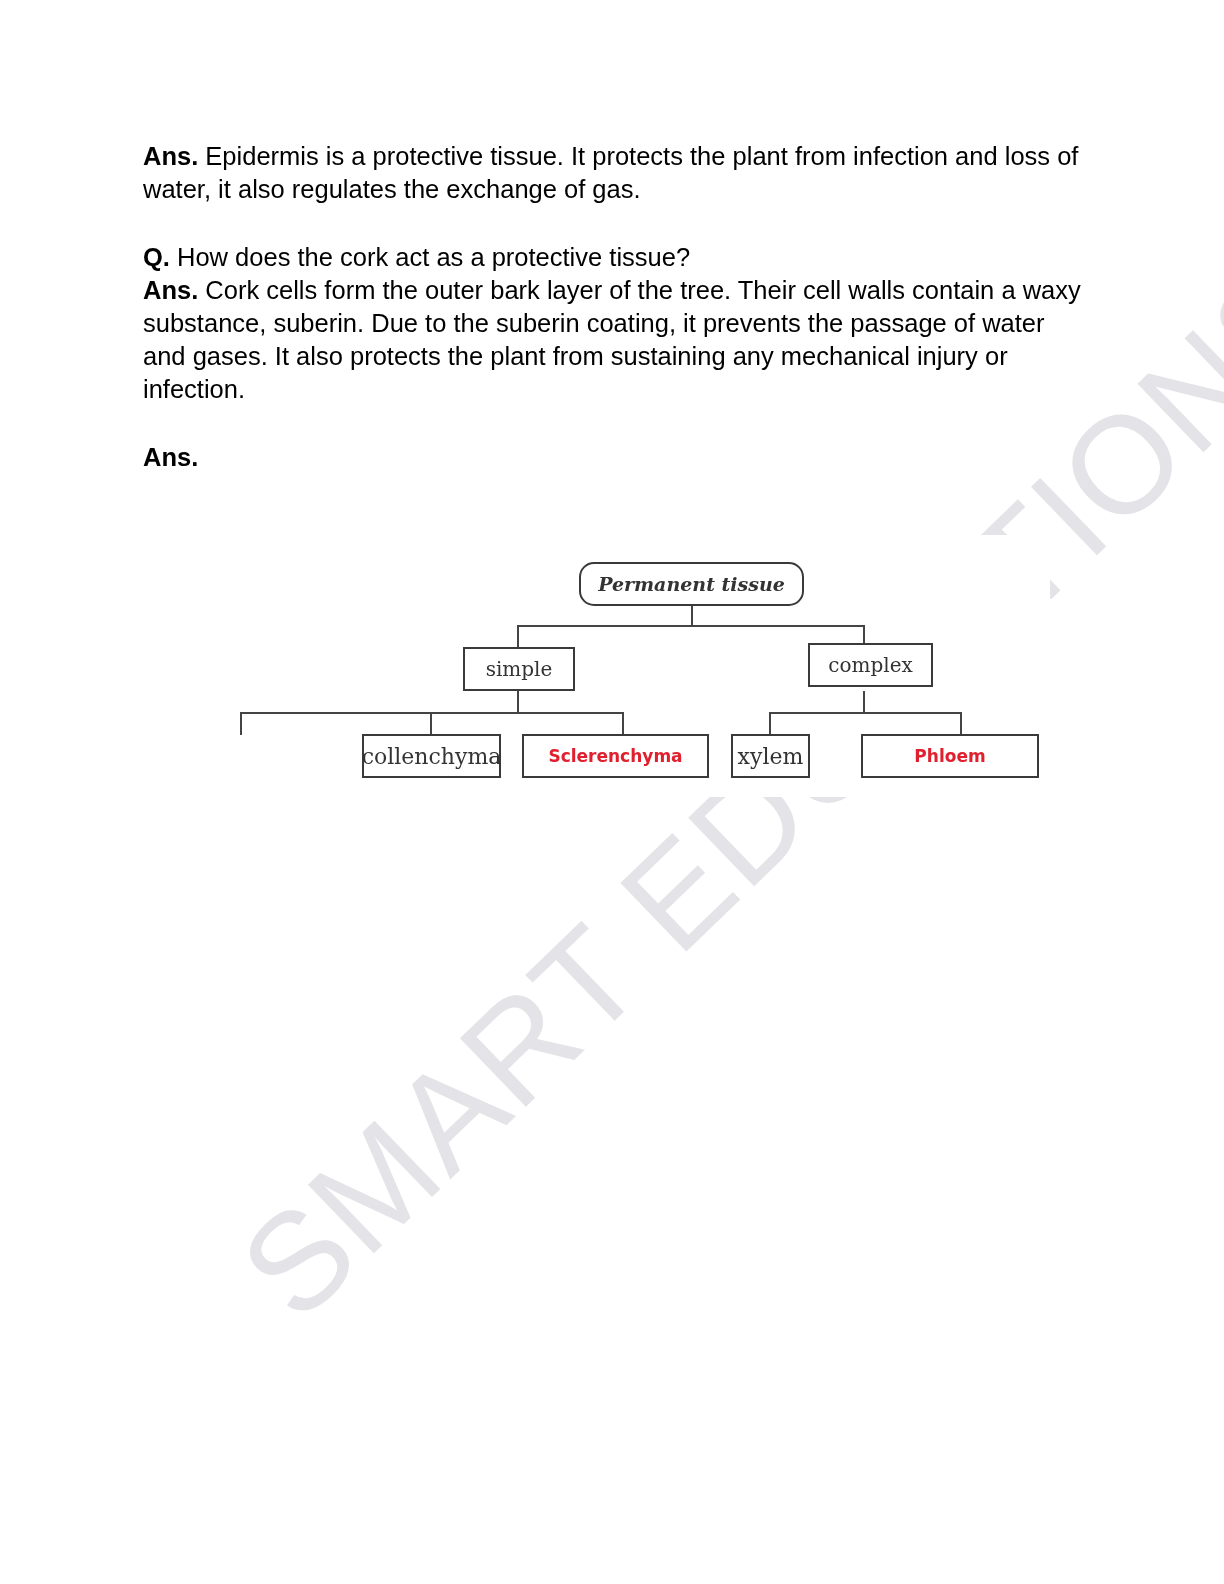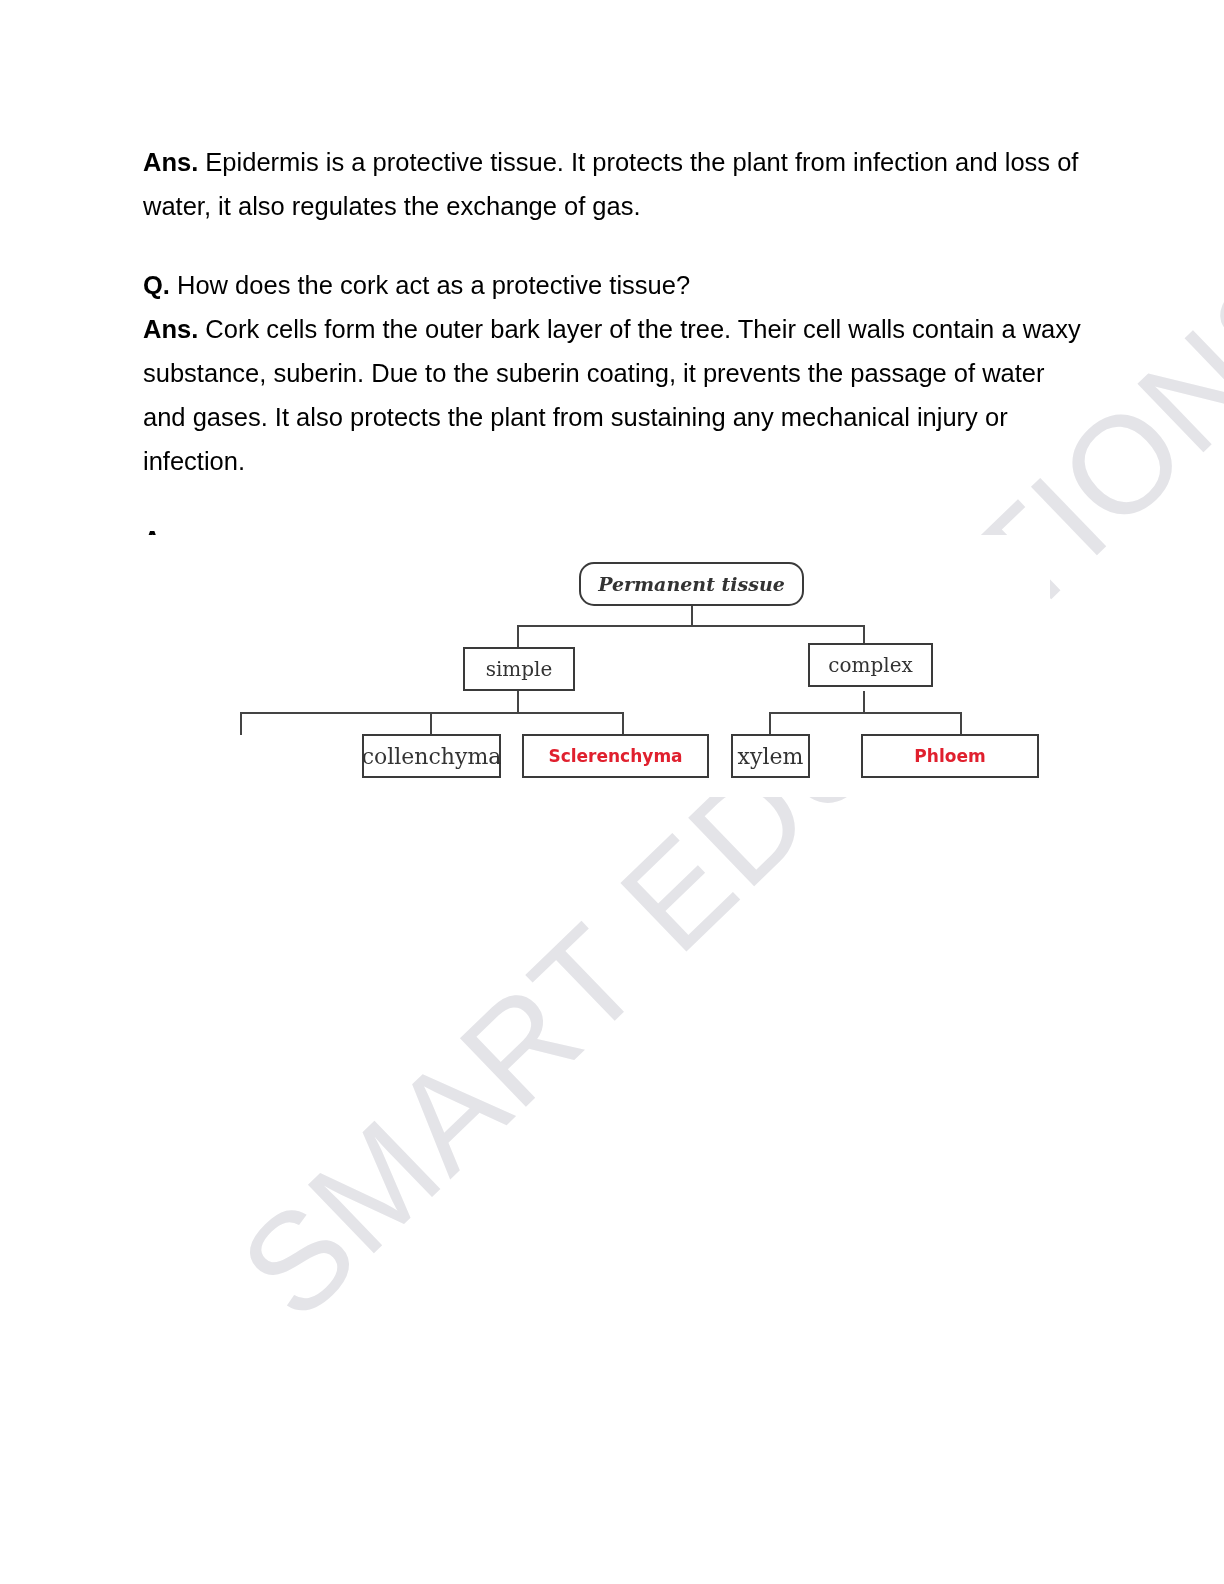--- a/index.html
+++ b/index.html
@@ -4,21 +4,21 @@
 <style>
   html, body { margin: 0; padding: 0; background: #ffffff; }
   body { width: 1224px; height: 1584px; position: relative; overflow: hidden;
          font-family: "Liberation Sans", sans-serif; color: #000; }
   .watermark { position: absolute; left: 130px; top: 640px; width: 1100px;
                font-family: "Liberation Sans", sans-serif; font-size: 138px;
                color: #e4e4e8; letter-spacing: 2px; white-space: nowrap;
                transform: rotate(-44deg); transform-origin: 0 0;
                left: 210px; top: 1235px; z-index: 0; }
   .content { position: absolute; left: 143px; top: 140px; width: 940px; z-index: 1; }
-  .para { font-size: 25.5px; line-height: 44px; margin: 0; }
+  .para { font-size: 25.5px; line-height: 33px; margin: 0; }
   .gap { height: 35px; }
   .b { font-weight: bold; }
   .diagram { position: absolute; left: 140px; top: 535px; width: 910px; height: 262px;
              background: #fff; z-index: 2; }
   .node { position: absolute; border: 2px solid #3a3a3a; background: #fff; box-sizing: border-box;
           display: flex; align-items: center; justify-content: center;
           font-family: "DejaVu Serif", serif; color: #333; }
   .node.root { font-weight: bold; font-style: italic; font-size: 19px; }
   .node.mid { font-size: 20px; }
   .node.leaf { font-size: 22px; }

